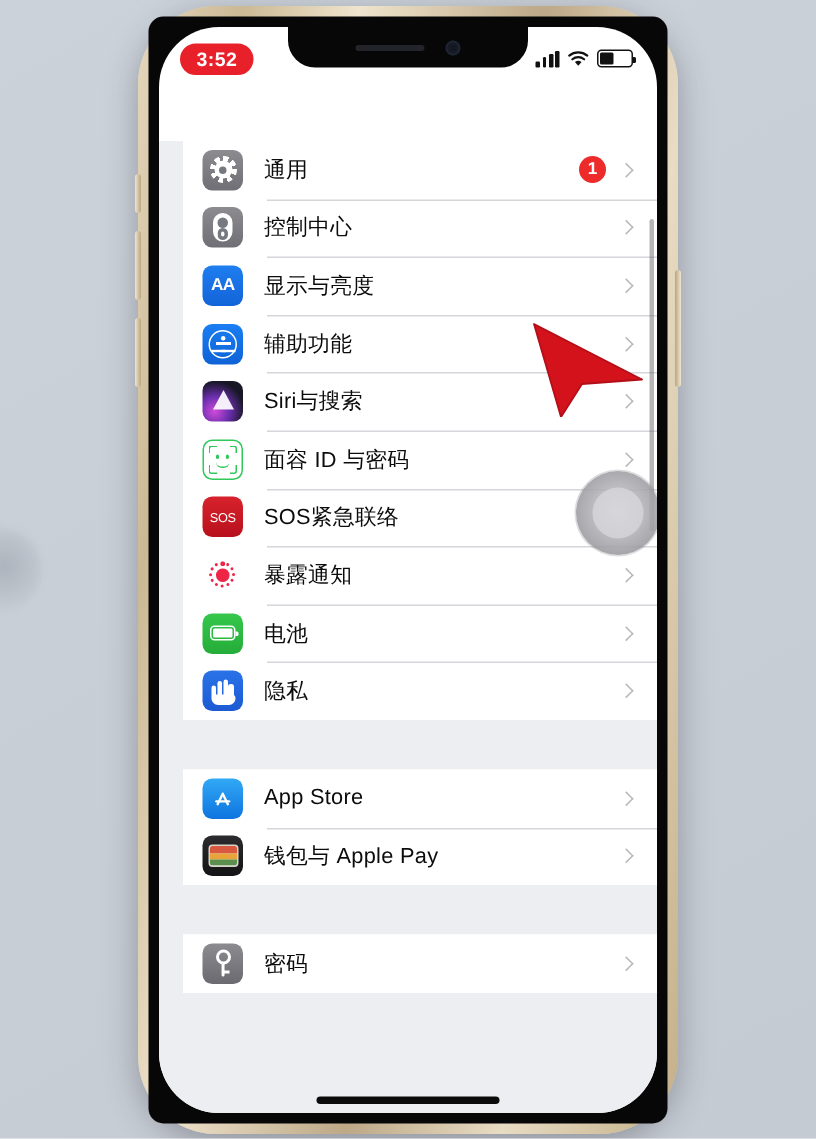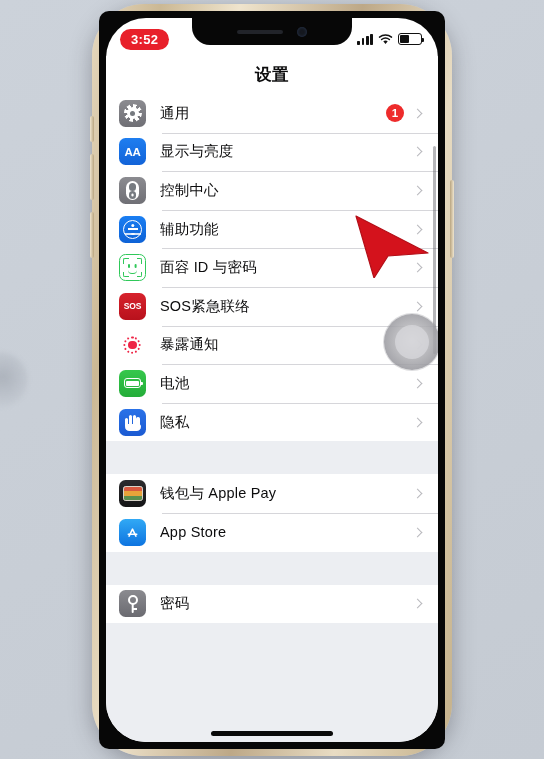--- a/index.html
+++ b/index.html
@@ -110,21 +110,21 @@
     background: #fff; z-index: 20;
   }
   .navbar h1 { font-size: 16.5px; font-weight: bold; color: #0b0b0c; letter-spacing: .5px; }
 
   
   .list {
     position: absolute; top: 76px; left: 0; right: 0; bottom: 0;
     background: #eceef2;
     overflow: hidden;
   }
-  .group { background: #fff; }
+  .group { background: #fff; margin-left: 16px; }
   .gap { height: 33px; background: #eceef2; }
   .row {
     position: relative;
     height: 38.6px;
     display: flex; align-items: center;
     padding-left: 13px; padding-right: 14px;
     background: #fff;
   }
   .row + .row::before {
     content: ""; position: absolute; left: 56px; right: 0; top: 0;
@@ -164,21 +164,21 @@
   .ic-faceid  { background: #fff; border: 1.5px solid #30c85a; }
   .ic-sos     { background: linear-gradient(180deg,#d7222c,#b8111c); }
   .ic-expo    { background: #fff; }
   .ic-battery { background: linear-gradient(180deg,#36c74c,#24ad39); }
   .ic-privacy { background: linear-gradient(180deg,#2a72e8,#1b5ad2); }
   .ic-appstore{ background: linear-gradient(180deg,#31a9f5,#0e74e0); }
   .ic-wallet  { background: linear-gradient(180deg,#2b2b2e,#141416); }
   .ic-passw   { background: linear-gradient(180deg,#8b8b90,#6a6a70); }
 
   .glyph-aa { color:#fff; font-size:11.5px; font-weight:bold; letter-spacing:-.4px; }
-  .glyph-sos { color:#fff; font-size:8.5px; font-weight:bold; letter-spacing:-.2px; }
+  .glyph-sos { color:#fff; font-size:8.5px; font-weight:normal; letter-spacing:-.2px; }
 
   .gear {
     width: 18px; height: 18px; border-radius: 50%;
     background:
       conic-gradient(#fff 0 7%, transparent 0 12.5%, #fff 0 19.5%, transparent 0 25%,
                      #fff 0 32%, transparent 0 37.5%, #fff 0 44.5%, transparent 0 50%,
                      #fff 0 57%, transparent 0 62.5%, #fff 0 69.5%, transparent 0 75%,
                      #fff 0 82%, transparent 0 87.5%, #fff 0 94.5%, transparent 0 100%);
     position: relative;
   }
@@ -329,63 +329,67 @@
             <path d="M7.5 9.9 L5.3 7.3 a3.6 3.6 0 0 1 4.4 0 Z" fill="#111"></path>
             <path d="M3.6 5.5 a6.2 6.2 0 0 1 7.8 0" stroke="#111" stroke-width="1.5" fill="none" stroke-linecap="round"></path>
             <path d="M1.5 3.1 a9.6 9.6 0 0 1 12 0" stroke="#111" stroke-width="1.5" fill="none" stroke-linecap="round"></path>
           </svg>
           <div class="battery">
             <b style="width:45%"></b>
           </div>
         </div>
       </div>
 
-      <div class="navbar">
-        <h1>设置</h1>
-      </div>
 
       <div class="list">
 
         <div class="group">
 
           <div class="row">
             <div class="ico ic-general">
                 <div class="gear"></div>
               </div>
             <div class="label">通用</div>
             <div class="badge">1</div>
             <div class="chev"></div>
           </div>
 
           <div class="row">
+            <div class="ico ic-control">
+                <div class="cc"></div>
+              </div>
+            <div class="label">控制中心</div>
+            <div class="chev"></div>
+          </div>
+
+          <div class="row">
             <div class="ico ic-display">
                 <span class="glyph-aa">AA</span>
               </div>
             <div class="label">显示与亮度</div>
             <div class="chev"></div>
           </div>
 
-          <div class="row">
-            <div class="ico ic-control">
-                <div class="cc"></div>
-              </div>
-            <div class="label">控制中心</div>
-            <div class="chev"></div>
-          </div>
-
 
           <div class="row">
             <div class="ico ic-access">
                 <div class="acc-ring"></div>
               </div>
             <div class="label">辅助功能</div>
             <div class="chev"></div>
           </div>
 
 
+          <div class="row">
+            <div class="ico ic-siri">
+                <div class="siri-orb"></div>
+              </div>
+            <div class="label">Siri与搜索</div>
+            <div class="chev"></div>
+          </div>
 
           <div class="row">
             <div class="ico ic-faceid">
               <div class="face">
                   <i></i>
                   <i></i>
                   <i></i>
                   <i></i>
                   <b></b>
                   <u></u>
@@ -449,42 +453,42 @@
             <div class="chev"></div>
           </div>
 
         </div>
 
         <div class="gap"></div>
 
         <div class="group">
 
           <div class="row">
+            <div class="ico ic-appstore">
+              <svg class="astore-svg" viewBox="0 0 24 24">
+                <path d="M7.2 17.2 L12 7.2 L16.8 17.2" stroke="#fff" stroke-width="2.2" fill="none" stroke-linecap="round" stroke-linejoin="round"></path>
+                <path d="M6 14.4 H18" stroke="#fff" stroke-width="2.2" stroke-linecap="round"></path>
+              </svg>
+            </div>
+            <div class="label">App Store</div>
+            <div class="chev"></div>
+          </div>
+
+          <div class="row">
             <div class="ico ic-wallet">
               <div class="wal">
                   <s></s>
                   <s></s>
                   <s></s>
                 </div>
             </div>
             <div class="label">钱包与 Apple Pay</div>
             <div class="chev"></div>
           </div>
 
-          <div class="row">
-            <div class="ico ic-appstore">
-              <svg class="astore-svg" viewBox="0 0 24 24">
-                <path d="M7.2 17.2 L12 7.2 L16.8 17.2" stroke="#fff" stroke-width="2.2" fill="none" stroke-linecap="round" stroke-linejoin="round"></path>
-                <path d="M6 14.4 H18" stroke="#fff" stroke-width="2.2" stroke-linecap="round"></path>
-              </svg>
-            </div>
-            <div class="label">App Store</div>
-            <div class="chev"></div>
-          </div>
-
         </div>
 
         <div class="gap"></div>
 
         <div class="group">
           <div class="row">
             <div class="ico ic-passw">
               <div class="key">
                   <b></b>
                   <i></i>

